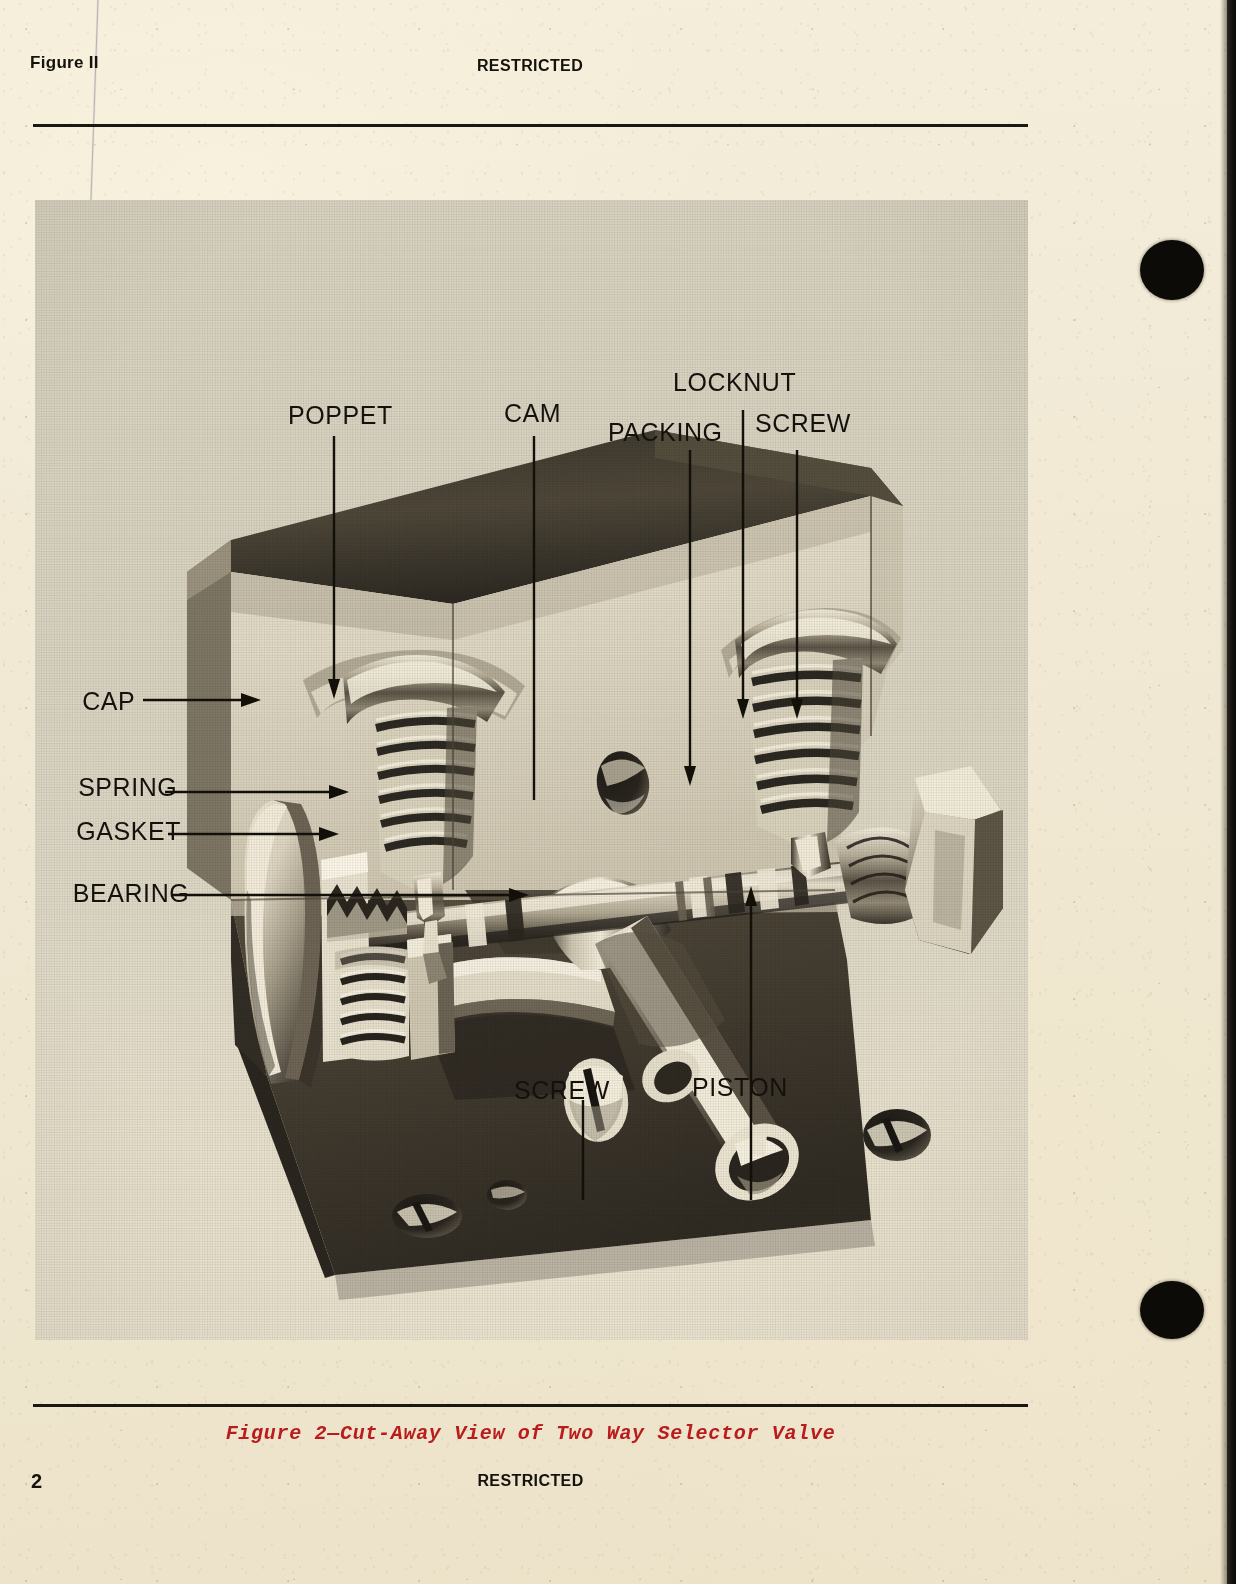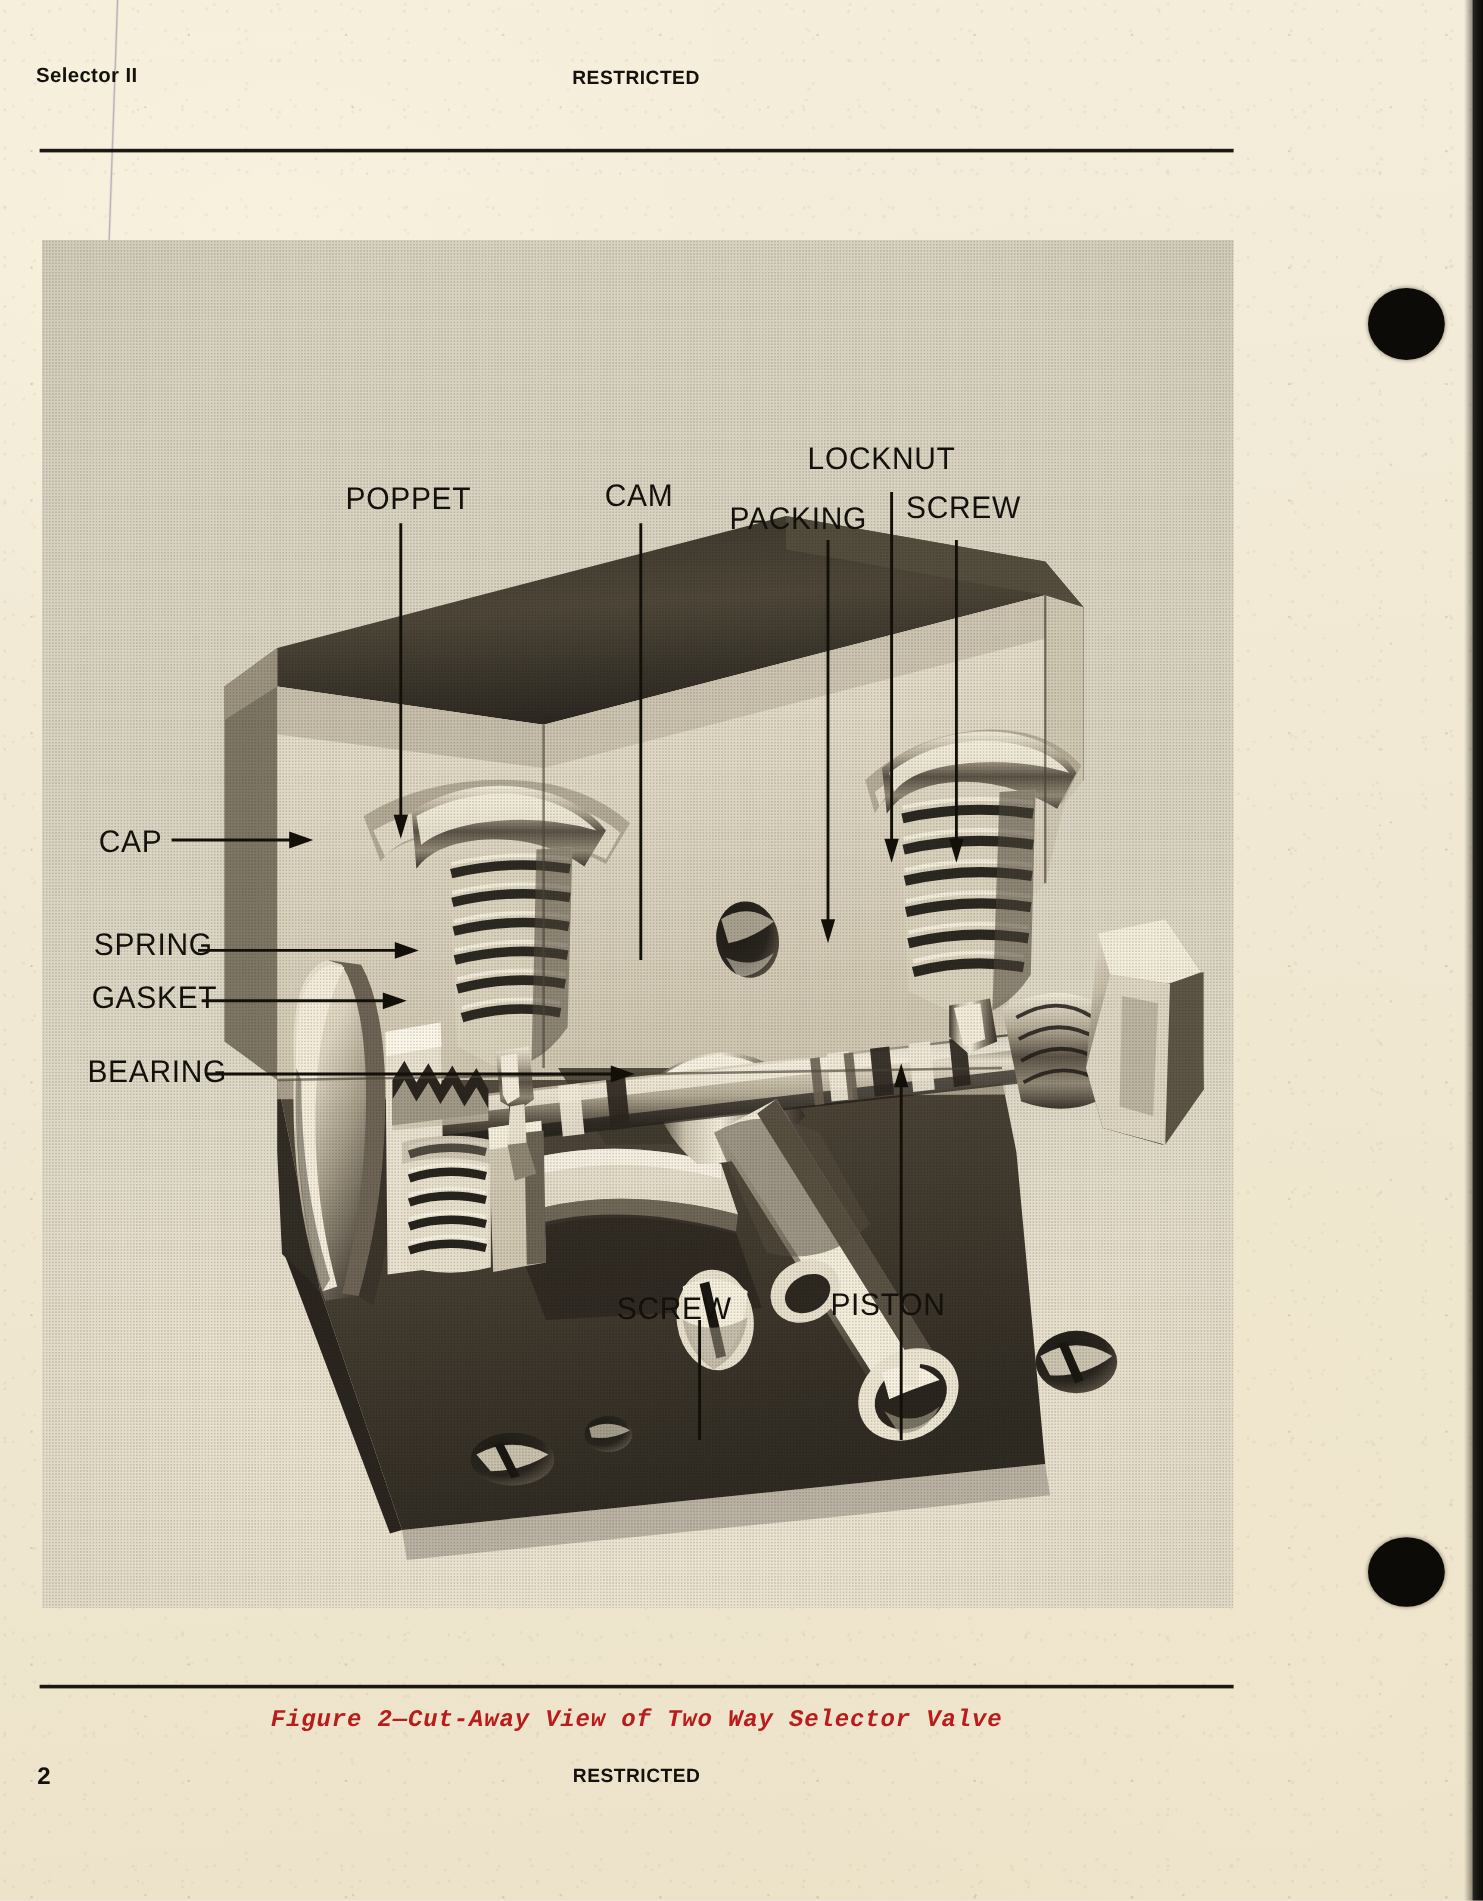--- a/index.html
+++ b/index.html
@@ -146,21 +146,21 @@
 <div id="grain"></div>
 <div id="fleck"></div>
 
 
 <svg id="pencil" viewBox="0 0 1236 1584">
   <path d="M98 0 L60 1080" stroke="#8d879a" stroke-width="1.1" fill="none" opacity=".55"></path>
   <path d="M98 0 L60 1080" stroke="#b3adbe" stroke-width="2.4" fill="none" opacity=".2"></path>
 </svg>
 
 
-<div id="section-label">Selector  II</div>
+<div id="section-label">Figure  II</div>
 <div id="header-center">
   <div>RESTRICTED</div>
 </div>
 <div id="rule-top"></div>
 
 
 <div id="photo">
 
   <svg class="layer" width="993" height="1140" viewBox="0 0 993 1140">
     <defs>

